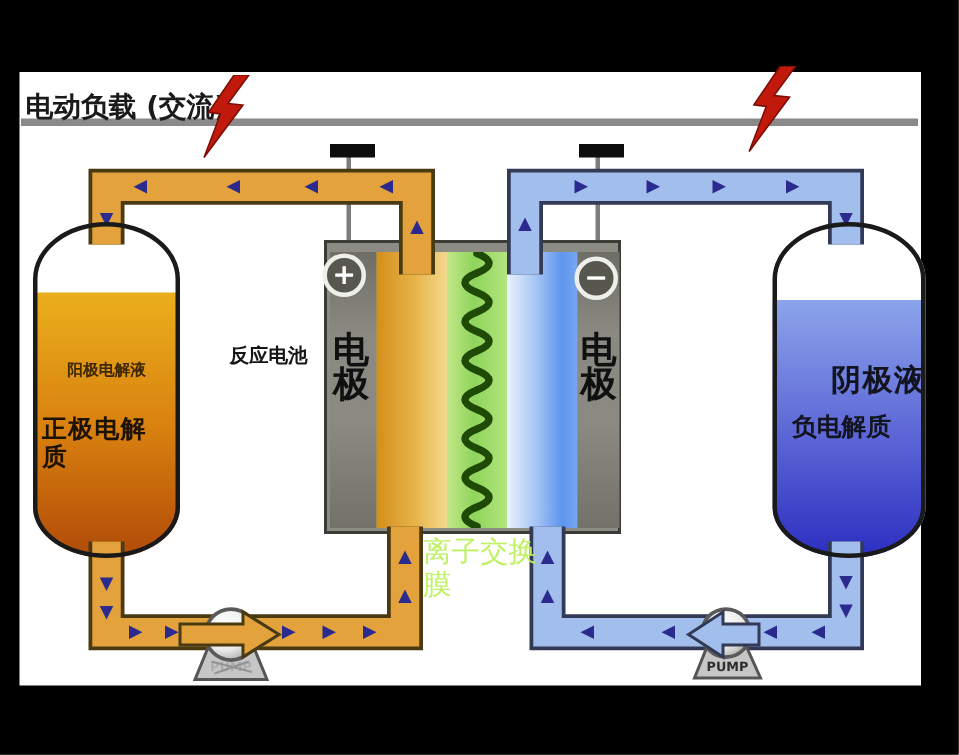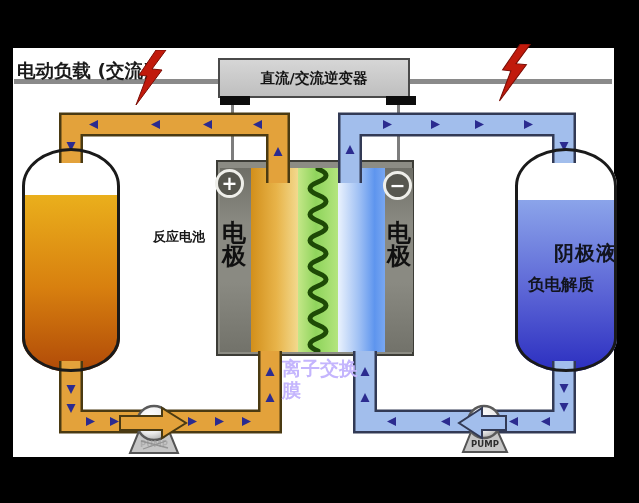--- a/index.html
+++ b/index.html
@@ -42,21 +42,21 @@
   .band.orange{left:33px;width:47px;background:linear-gradient(90deg,#D28F1B,#E8B44A 55%,#F2D98E);}
   .band.green{left:80px;width:40px;background:linear-gradient(90deg,#C4E788,#8FD45C 45%,#B4E57E);}
   .band.blue{left:120px;width:47px;background:linear-gradient(90deg,#EAF2FD,#9FC0F4 45%,#5E95EE 78%,#79A7F1);}
   .sign{width:29px;height:29px;box-sizing:border-box;border-radius:50%;background:#57574F;
     border:3px solid #EFEFEA;color:#fff;font-size:19px;font-weight:bold;text-align:center;line-height:22px;}
   .sign.plus{left:215px;top:169px;}
   .sign.minus{left:383px;top:171px;}
   .elec-label{width:24px;font-size:24px;line-height:23px;font-weight:600;color:#101010;top:222px;}
   .elec-label.l{left:222px;} .elec-label.r{left:387px;}
   .cell-caption{left:153px;top:228px;font-size:13px;font-weight:600;color:#161616;white-space:nowrap;}
-  .membrane-label{left:282px;top:358px;width:88px;font-size:19px;line-height:21.5px;font-weight:700;color:#c4b5fd;}
+  .membrane-label{left:282px;top:358px;width:88px;font-size:19px;line-height:21.5px;font-weight:400;color:#bef264;}
   
   .overlay{left:0;top:0;width:639px;height:503px;pointer-events:none;}
   .pipe-o-u{fill:none;stroke:var(--pipe-orange-edge);stroke-width:24;stroke-linejoin:miter;}
   .pipe-o{fill:none;stroke:var(--pipe-orange);stroke-width:19;stroke-linejoin:miter;}
   .pipe-b-u{fill:none;stroke:var(--pipe-blue-edge);stroke-width:24;stroke-linejoin:miter;}
   .pipe-b{fill:none;stroke:var(--pipe-blue);stroke-width:19;stroke-linejoin:miter;}
   .arrow{fill:var(--arrow);}
   .membrane-squiggle{fill:none;stroke:var(--membrane);stroke-width:5;stroke-linecap:round;}
   .bolt{fill:var(--lightning);stroke:#7a0d05;stroke-width:1;}
   .pump-base{fill:#C6C6C6;stroke:#555;stroke-width:2;}
@@ -78,27 +78,28 @@
   <svg class="abs" style="left:134px;top:50px" width="34" height="56" viewBox="0 0 34 56">
     <path class="bolt" d="M22 0 L5 25 L13 26 L2 55 L28 20 L18 19 L32 0 Z"></path>
   </svg>
   <svg class="abs" style="left:497px;top:44px" width="36" height="58" viewBox="0 0 34 56">
     <path class="bolt" d="M22 0 L5 25 L13 26 L2 55 L28 20 L18 19 L32 0 Z"></path>
   </svg>
 
   <div class="abs vwire l"></div>
   <div class="abs vwire r"></div>
 
-  <div class="abs inverter">直流/交流逆变器</div>
   <div class="abs pad l"></div>
   <div class="abs pad r"></div>
 
   <div class="abs tank left">
     <div class="liquid orange"></div>
   </div>
+  <div class="abs tl-small">阳极电解液</div>
+  <div class="abs tl-main">正极电解质</div>
 
   <div class="abs tank right">
     <div class="liquid blue"></div>
   </div>
   <div class="abs tr-main">阴极液</div>
   <div class="abs tr-sub">负电解质</div>
 
   <div class="abs cell-frame">
     <div class="band electrode le"></div>
     <div class="band orange"></div>

